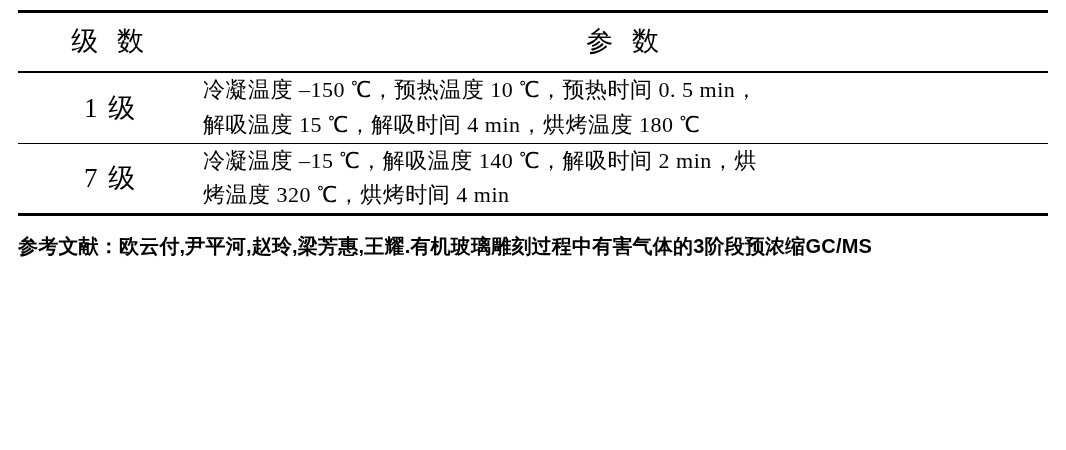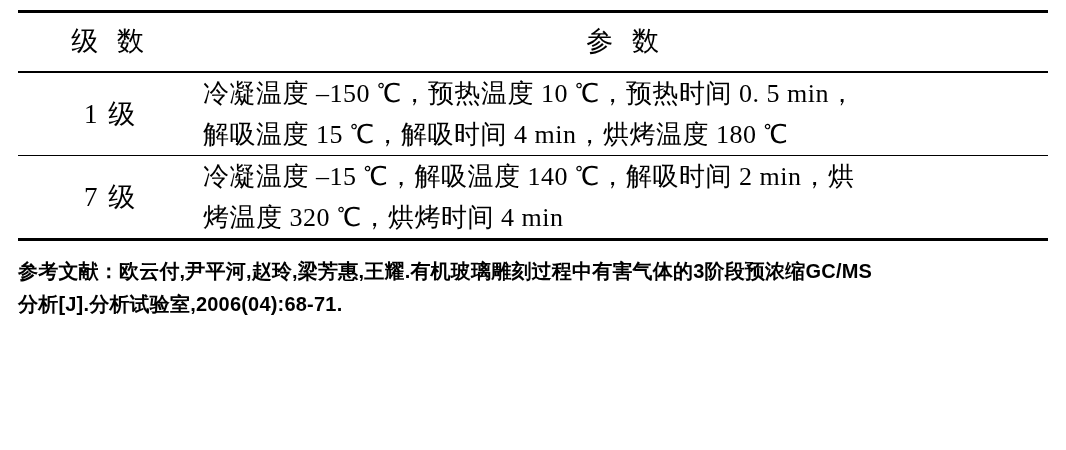--- a/index.html
+++ b/index.html
@@ -45,21 +45,21 @@
   .body-row.sep td {
     border-bottom: 1px solid #000;
   }
   .cell-level {
     text-align: center;
     font-size: 27px;
     letter-spacing: 2px;
     padding: 14px 0;
   }
   .cell-param {
-    font-size: 26px;
+    font-size: 22px;
     line-height: 1.58;
     padding: 14px 18px 14px 28px;
     text-align: left;
     letter-spacing: 0.5px;
   }
   .rule-bottom td {
     border-top: 3px solid #000;
     height: 0;
     padding: 0;
   }
@@ -111,16 +111,15 @@
 
 
       <tr class="rule-bottom">
         <td colspan="2"></td>
       </tr>
     </tbody>
   </table>
 
   <div class="reference">
     <div>参考文献：欧云付,尹平河,赵玲,梁芳惠,王耀.有机玻璃雕刻过程中有害气体的3阶段预浓缩GC/MS</div>
-    <div>分析[J].分析试验室,2006(04):68-71.</div>
   </div>
 
 </div>
 
 </body></html>

